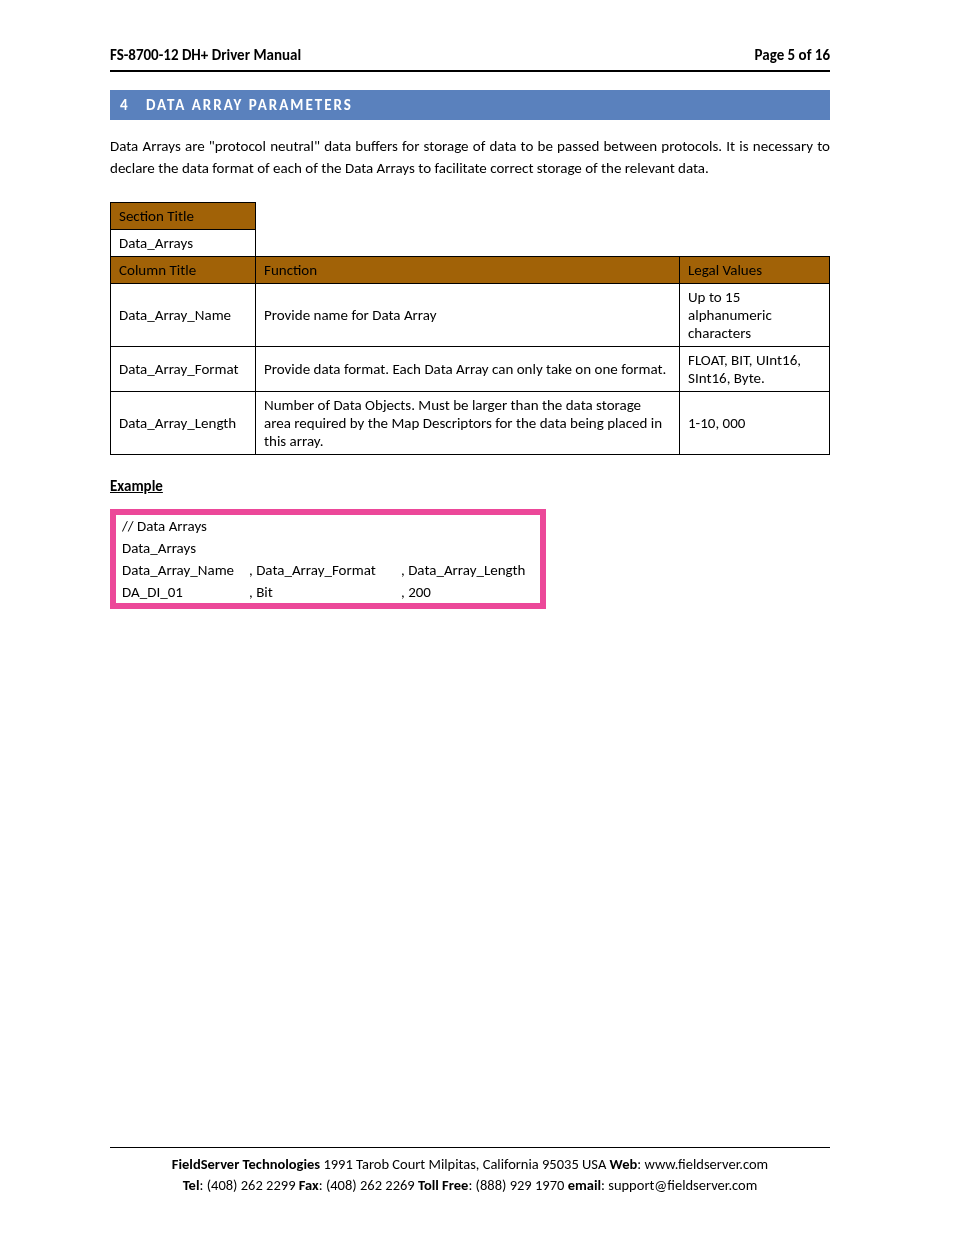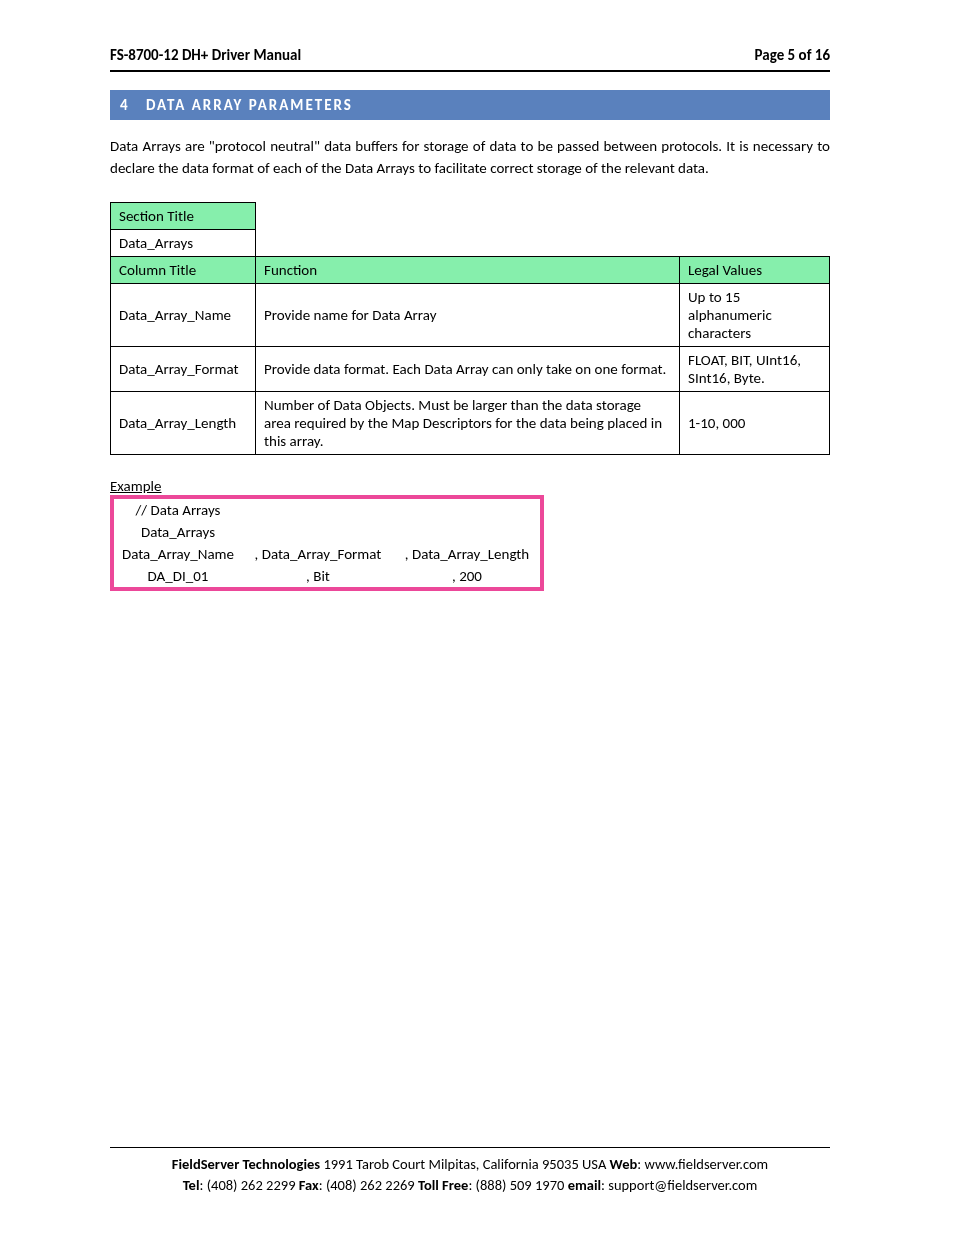--- a/index.html
+++ b/index.html
@@ -55,40 +55,39 @@
   }
   table.params td, table.params th {
     border: 1px solid #000;
     padding: 4px 8px;
     font-size: 15px;
     vertical-align: middle;
     text-align: left;
     font-weight: normal;
   }
   table.params .shaded {
-    background: #86efac;
+    background: #a16207;
   }
   table.params .noborder {
     border: none;
     background: transparent;
   }
   .col-title { width: 145px; }
   .col-legal { width: 150px; }
   .justify { text-align: justify; }
   .example-label {
-    font-weight: normal;
+    font-weight: bold;
     text-decoration: underline;
-    margin: 22px 0 0 0;
+    margin: 22px 0 14px 0;
     font-size: 15px;
   }
   table.example {
     border-collapse: collapse;
-    border: 4px solid #ec4899;
-    font-size: 15px;
-    text-align: center;
+    border: 6px solid #ec4899;
+    font-size: 15px;
   }
   table.example td {
     padding: 2px 6px;
     border: none;
   }
   .ex-col1 { width: 130px; }
   .ex-col2 { width: 152px; }
   .ex-col3 { width: 148px; }
   .footer {
     position: absolute;
@@ -185,17 +184,17 @@
     </tr>
   </tbody>
     </table>
 
   <div class="footer">
     <div class="footer-rule"></div>
     <div class="footer-text">
       <span class="bold">FieldServer Technologies</span><span> 1991 Tarob Court Milpitas, California 95035 USA   </span><span class="bold">Web</span><span>: www.fieldserver.com</span>
     </div>
     <div class="footer-text">
-      <span class="bold">Tel</span><span>: (408) 262 2299   </span><span class="bold">Fax</span><span>: (408) 262 2269   </span><span class="bold">Toll Free</span><span>: (888) 509 1970   </span><span class="bold">email</span><span>: support@fieldserver.com</span>
+      <span class="bold">Tel</span><span>: (408) 262 2299   </span><span class="bold">Fax</span><span>: (408) 262 2269   </span><span class="bold">Toll Free</span><span>: (888) 929 1970   </span><span class="bold">email</span><span>: support@fieldserver.com</span>
     </div>
   </div>
 
 </div>
 
 </body></html>

